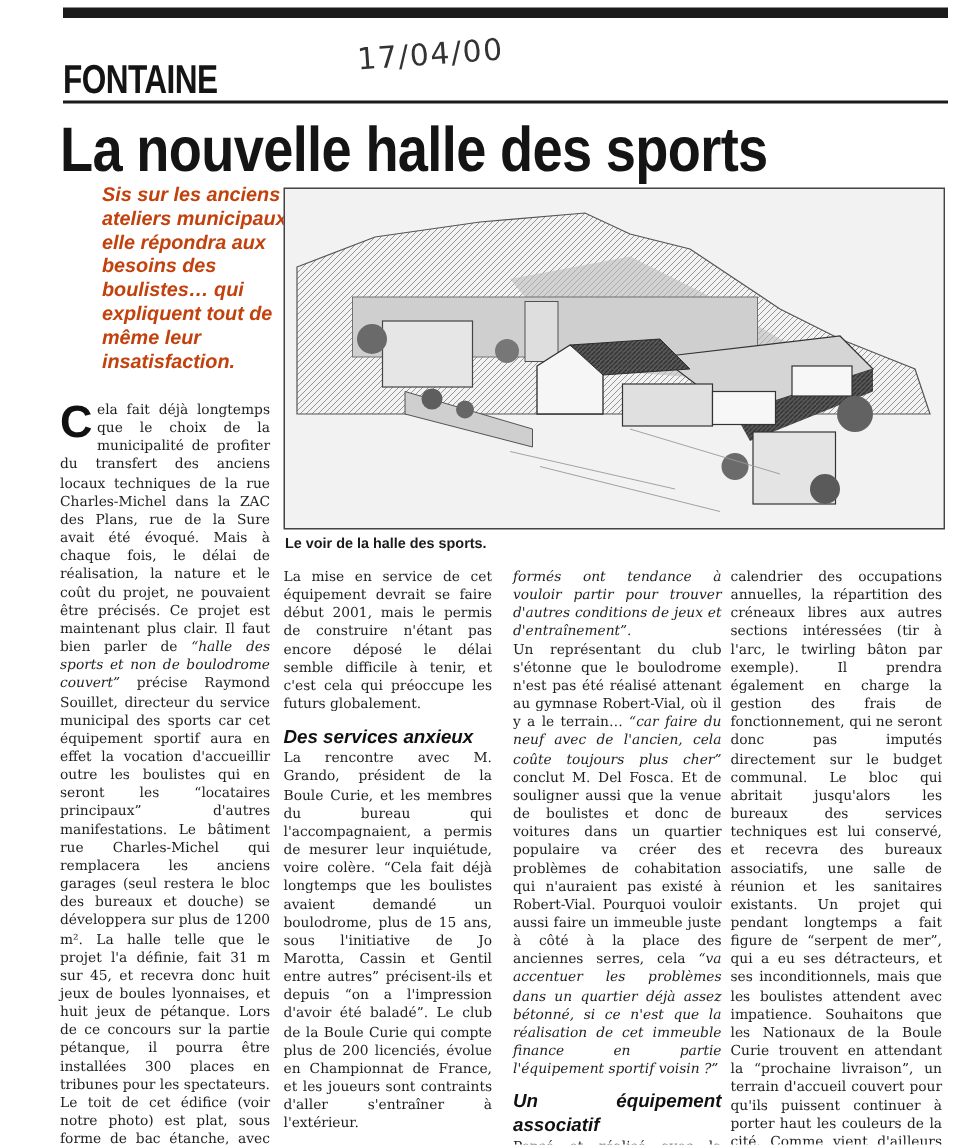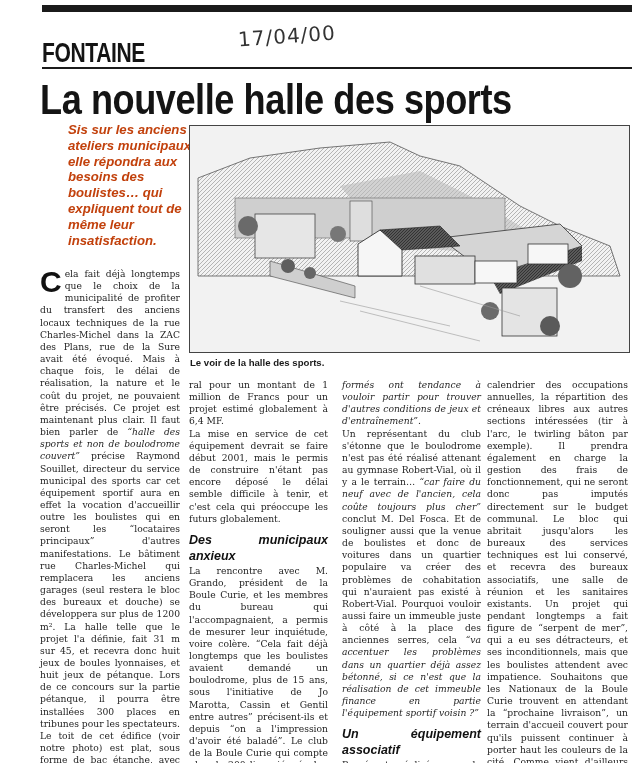--- a/index.html
+++ b/index.html
@@ -116,23 +116,22 @@
   </svg>
 </div>
 <div class="caption">Le voir de la halle des sports.</div>
 
 <div class="col col1">
   <p><span class="dropcap">C</span><span>ela fait déjà longtemps que le choix de la municipalité de profiter du transfert des anciens locaux techniques de la rue Charles-Michel dans la ZAC des Plans, rue de la Sure avait été évoqué. Mais à chaque fois, le délai de réalisation, la nature et le coût du projet, ne pouvaient être précisés. Ce projet est maintenant plus clair. Il faut bien parler de </span><span class="it">“halle des sports et non de boulodrome couvert”</span><span> précise Raymond Souillet, directeur du service municipal des sports car cet équipement sportif aura en effet la vocation d'accueillir outre les boulistes qui en seront les “locataires principaux” d'autres manifestations. Le bâtiment rue Charles-Michel qui remplacera les anciens garages (seul restera le bloc des bureaux et douche) se développera sur plus de 1200 m². La halle telle que le projet l'a définie, fait 31 m sur 45, et recevra donc huit jeux de boules lyonnaises, et huit jeux de pétanque. Lors de ce concours sur la partie pétanque, il pourra être installées 300 places en tribunes pour les spectateurs. Le toit de cet édifice (voir notre photo) est plat, sous forme de bac étanche, avec des dômes pour les éclairages.</span></p>
 
 </div>
 
 <div class="col col2">
-  <p>ral pour un montant de 1 million de Francs pour un projet estimé globalement à 6,4 MF.</p>
   <p>La mise en service de cet équipement devrait se faire début 2001, mais le permis de construire n'étant pas encore déposé le délai semble difficile à tenir, et c'est cela qui préoccupe les futurs globalement.</p>
-  <div class="subhead">Des municipaux anxieux</div>
+  <div class="subhead">Des services anxieux</div>
   <p><span>La rencontre avec M. Grando, président de la Boule Curie, et les membres du bureau qui l'accompagnaient, a permis de mesurer leur inquiétude, voire colère. “Cela fait déjà longtemps que les boulistes avaient demandé un boulodrome, plus de 15 ans, sous l'initiative de Jo Marotta, Cassin et Gentil entre autres” précisent-ils et depuis “on a l'impression d'avoir été baladé”. Le club de la Boule Curie qui compte plus de 200 licenciés, évolue en Championnat de France, et les joueurs sont contraints d'aller s'entraîner à l'extérieur. </span></p>
 </div>
 
 <div class="col col3">
   <p class="it">formés ont tendance à vouloir partir pour trouver d'autres conditions de jeux et d'entraînement”.</p>
   <p><span>Un représentant du club s'étonne que le boulodrome n'est pas été réalisé attenant au gymnase Robert-Vial, où il y a le terrain… </span><span class="it">“car faire du neuf avec de l'ancien, cela coûte toujours plus cher”</span><span> conclut M. Del Fosca. Et de souligner aussi que la venue de boulistes et donc de voitures dans un quartier populaire va créer des problèmes de cohabitation qui n'auraient pas existé à Robert-Vial. Pourquoi vouloir aussi faire un immeuble juste à côté à la place des anciennes serres, cela </span><span class="it">“va accentuer les problèmes dans un quartier déjà assez bétonné, si ce n'est que la réalisation de cet immeuble finance en partie l'équipement sportif voisin ?”</span></p>
   <div class="subhead">Un équipement associatif</div>
   <p>Pensé et réalisé avec la participation des intéressés, les clubs boulistes, la Boule Curie, la Boule H.L.M. l'A.S.F. pétanque et la pétanque du Vercors, la halle des sports sera gérée par un comité de gestion dans lequel figureront les représentants de ces associations sportives ainsi que les délégués de l'A.S.F. (Association sportive fontainoise) de l'O.M.S. et de la municipalité. C'est ce comité qui dressera le</p>
 </div>
 

